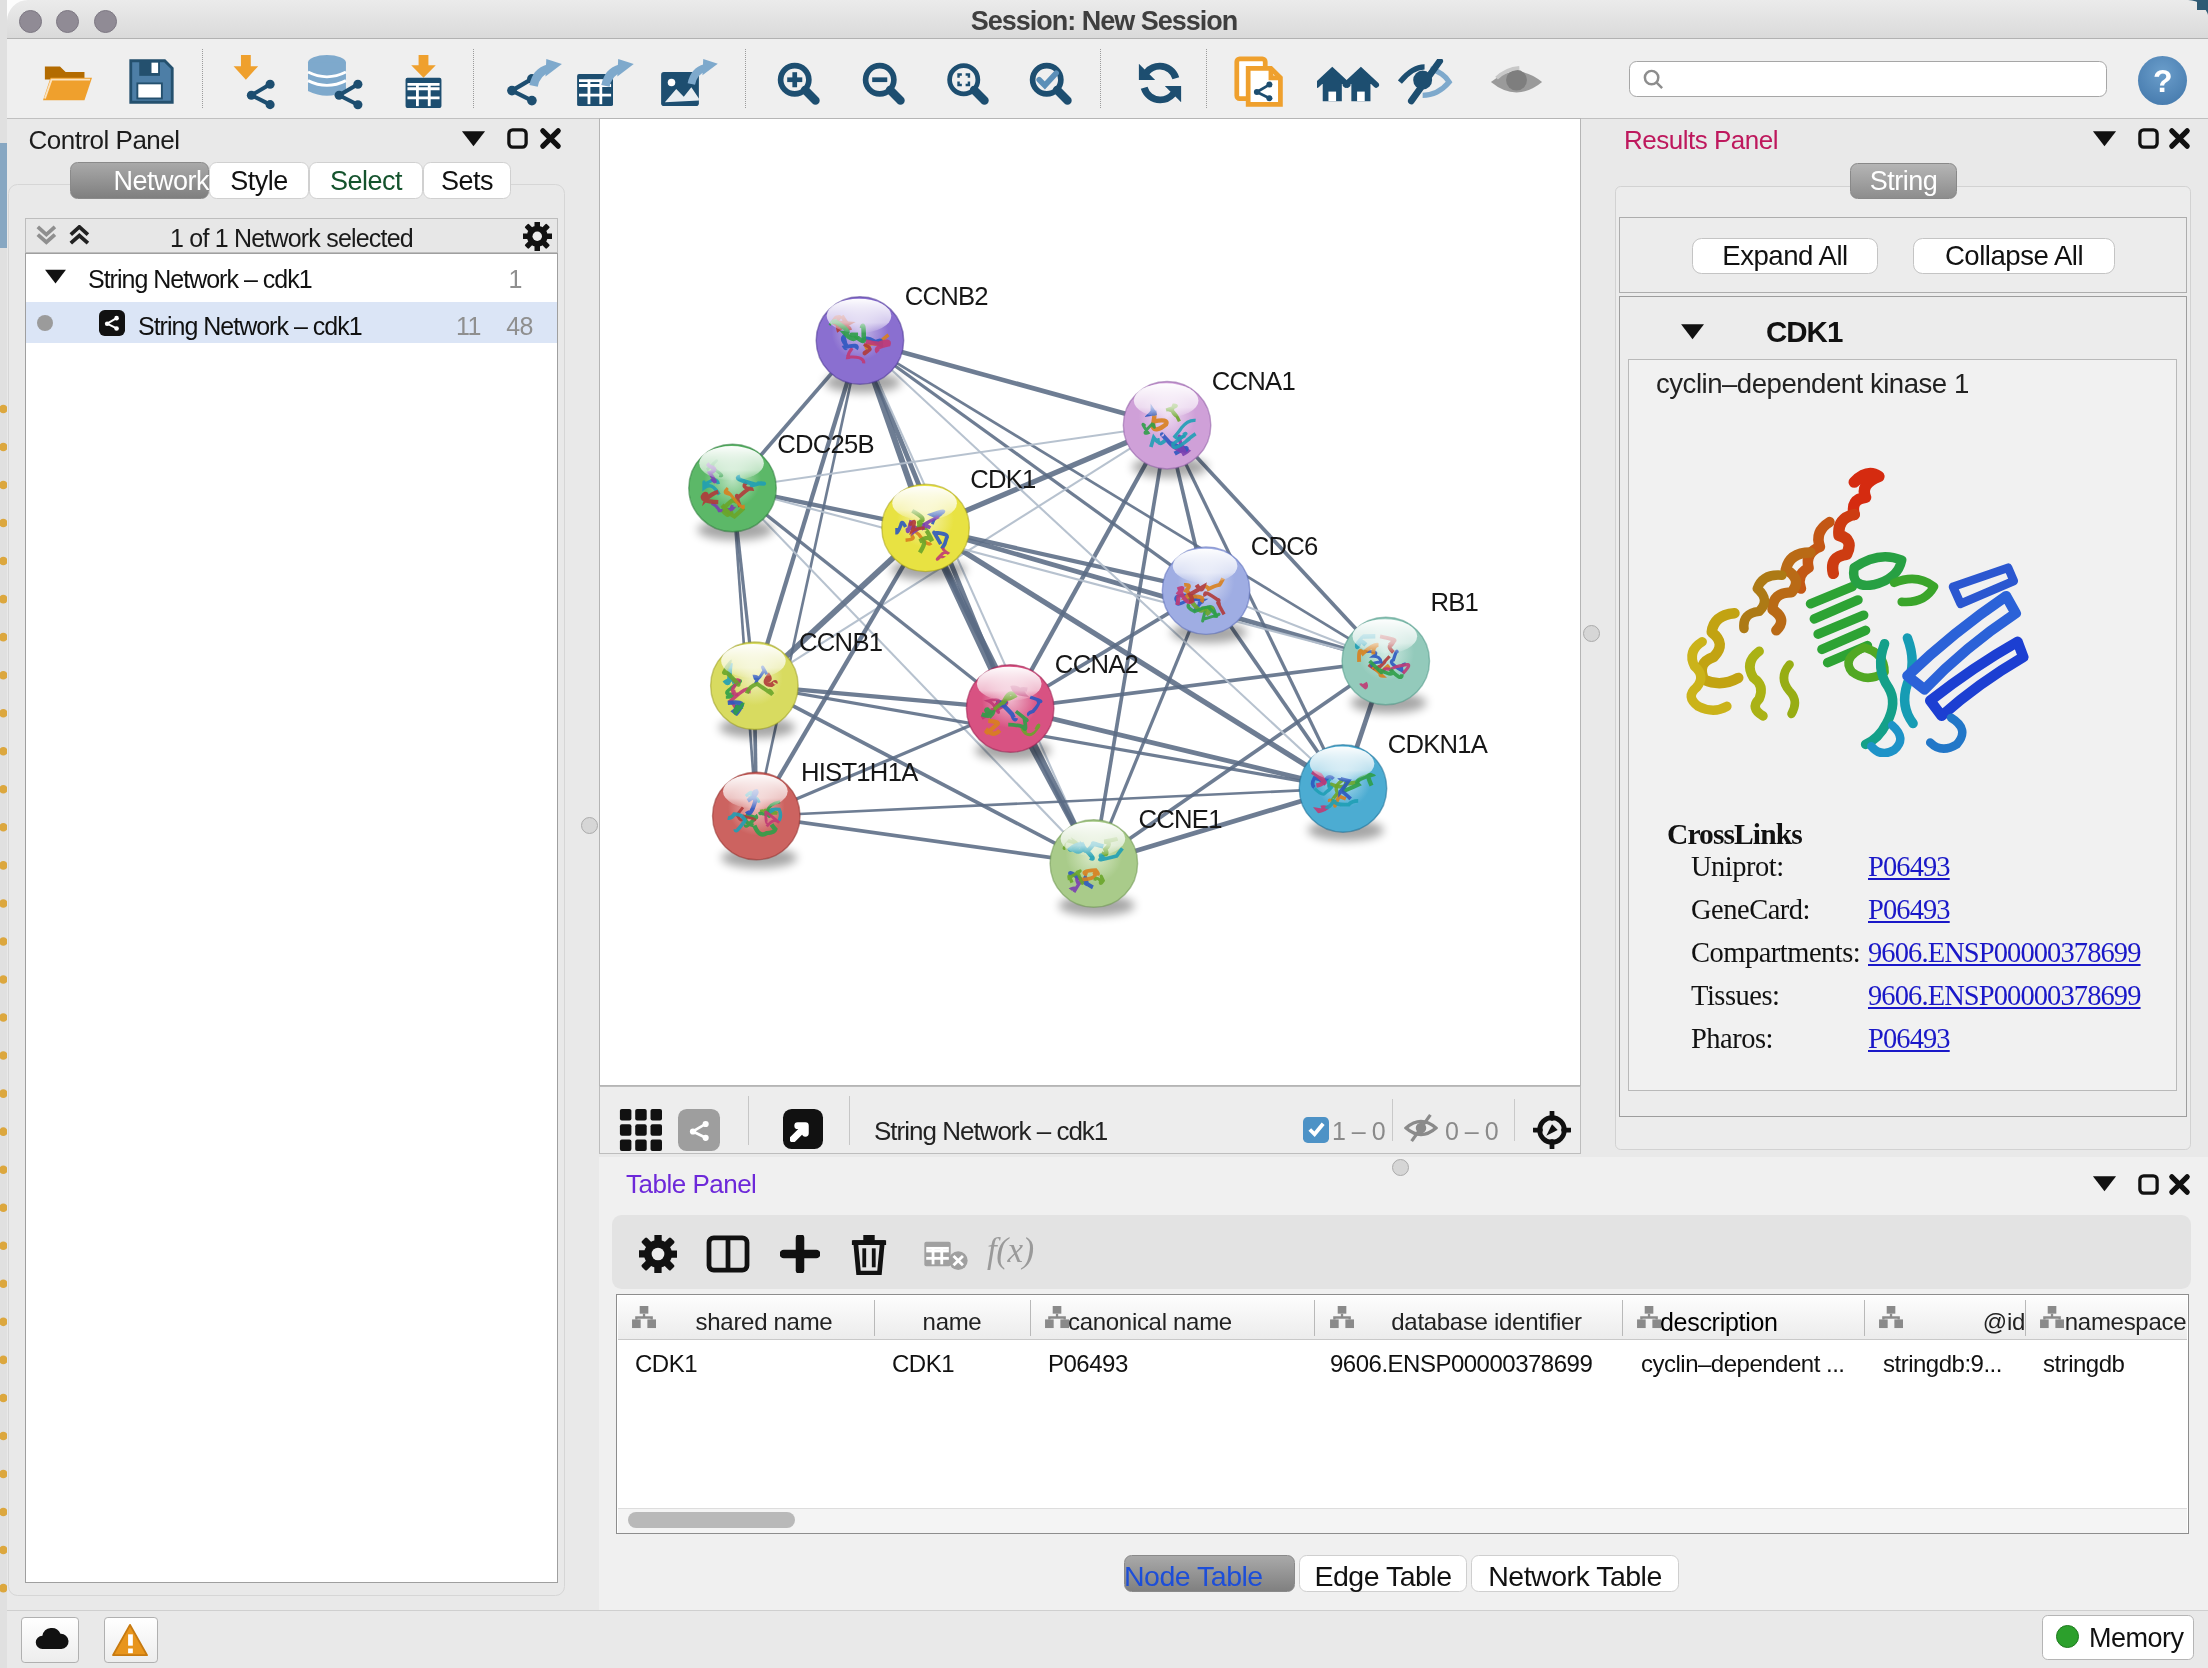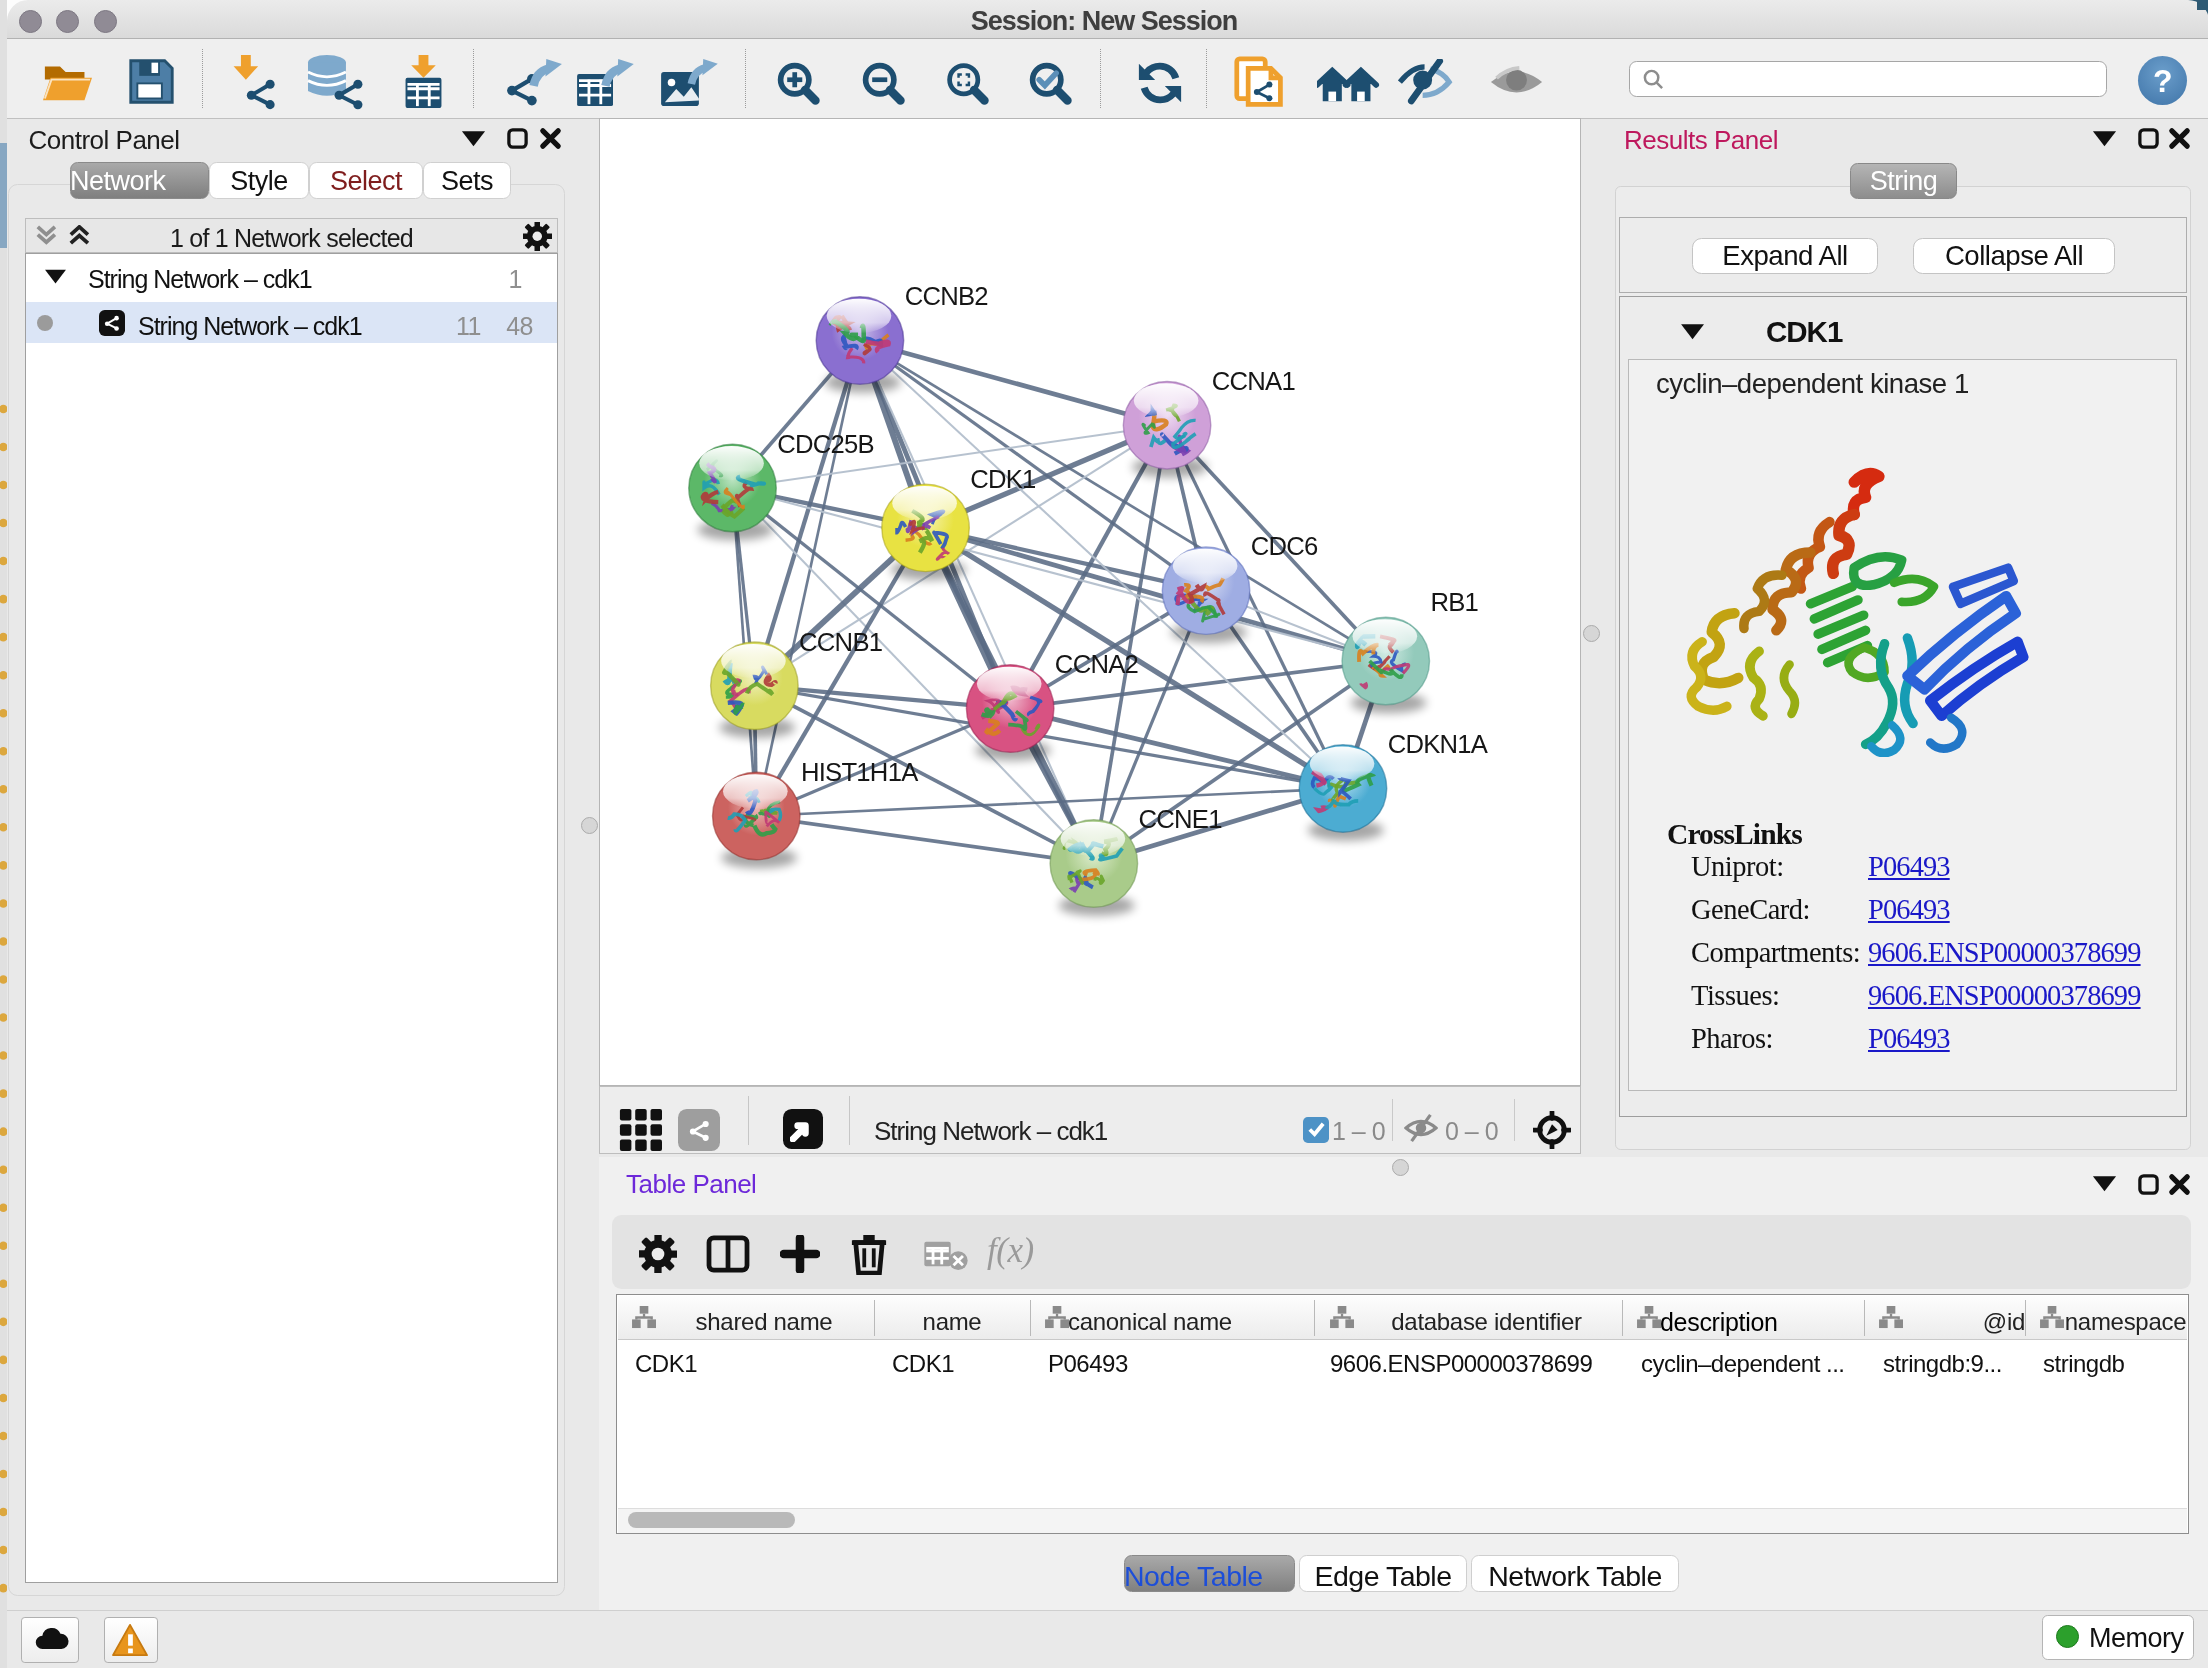--- a/index.html
+++ b/index.html
@@ -219,25 +219,25 @@
     <rect x="3" y="3" width="18" height="18" rx="4" fill="none" stroke="#111" stroke-width="3.4"></rect>
   </svg>
 <svg style="position:absolute;left:539px;top:127px" width="23" height="23" viewBox="0 0 24 24">
     <g stroke="#111" stroke-width="5.5" stroke-linecap="round">
       <line x1="4" y1="4" x2="20" y2="20"></line>
       <line x1="20" y1="4" x2="4" y2="20"></line>
     </g>
   </svg>
 <div class="abs" style="left:7.6px;top:184px;width:555px;height:1410px;background:#e9e9e9;border:1px solid #d6d6d6;border-radius:9.5px"></div>
 <div class="abs" style="left:70px;top:162px;width:139px;height:37px;background:linear-gradient(#a9a9a9,#7f7f7f);color:#fff;border:1px solid #8a8a8a;border-radius:7.6px;box-sizing:border-box"></div>
-<div class="txt" style="left:70px;top:166px;width:139px;text-align:left;font-size:27px;color:#fff">Network</div>
+<div class="txt" style="left:70px;top:166px;width:139px;text-align:right;font-size:27px;color:#fff">Network</div>
 <div class="abs" style="left:209px;top:162px;width:100px;height:37px;background:#fff;color:#111;border:1px solid #d0d0d0;border-radius:7.6px;box-sizing:border-box"></div>
 <div class="txt" style="left:209px;top:166px;width:100px;text-align:center;font-size:27px;color:#111">Style</div>
 <div class="abs" style="left:309px;top:162px;width:114px;height:37px;background:#fff;color:#111;border:1px solid #d0d0d0;border-radius:7.6px;box-sizing:border-box"></div>
-<div class="txt" style="left:309px;top:166px;width:114px;text-align:center;font-size:27px;color:#7f1d1d">Select</div>
+<div class="txt" style="left:309px;top:166px;width:114px;text-align:center;font-size:27px;color:#14532d">Select</div>
 <div class="abs" style="left:423px;top:162px;width:88px;height:37px;background:#fff;color:#111;border:1px solid #d0d0d0;border-radius:7.6px;box-sizing:border-box"></div>
 <div class="txt" style="left:423px;top:166px;width:88px;text-align:center;font-size:27px;color:#111">Sets</div>
 <div class="abs" style="left:25px;top:218px;width:533px;height:35px;background:#e7e7e7;border:1px solid #bdbdbd;box-sizing:border-box"></div>
 <svg style="position:absolute;left:34px;top:225px" width="28.5" height="21" viewBox="0 0 30 22">
     <g fill="none" stroke="#8f8f8f" stroke-width="4">
       <path d="M4 2 l9 8 l9 -8"></path>
       <path d="M4 10 l9 8 l9 -8"></path>
     </g>
   </svg>
 <svg style="position:absolute;left:67px;top:225px" width="28.5" height="21" viewBox="0 0 30 22">

